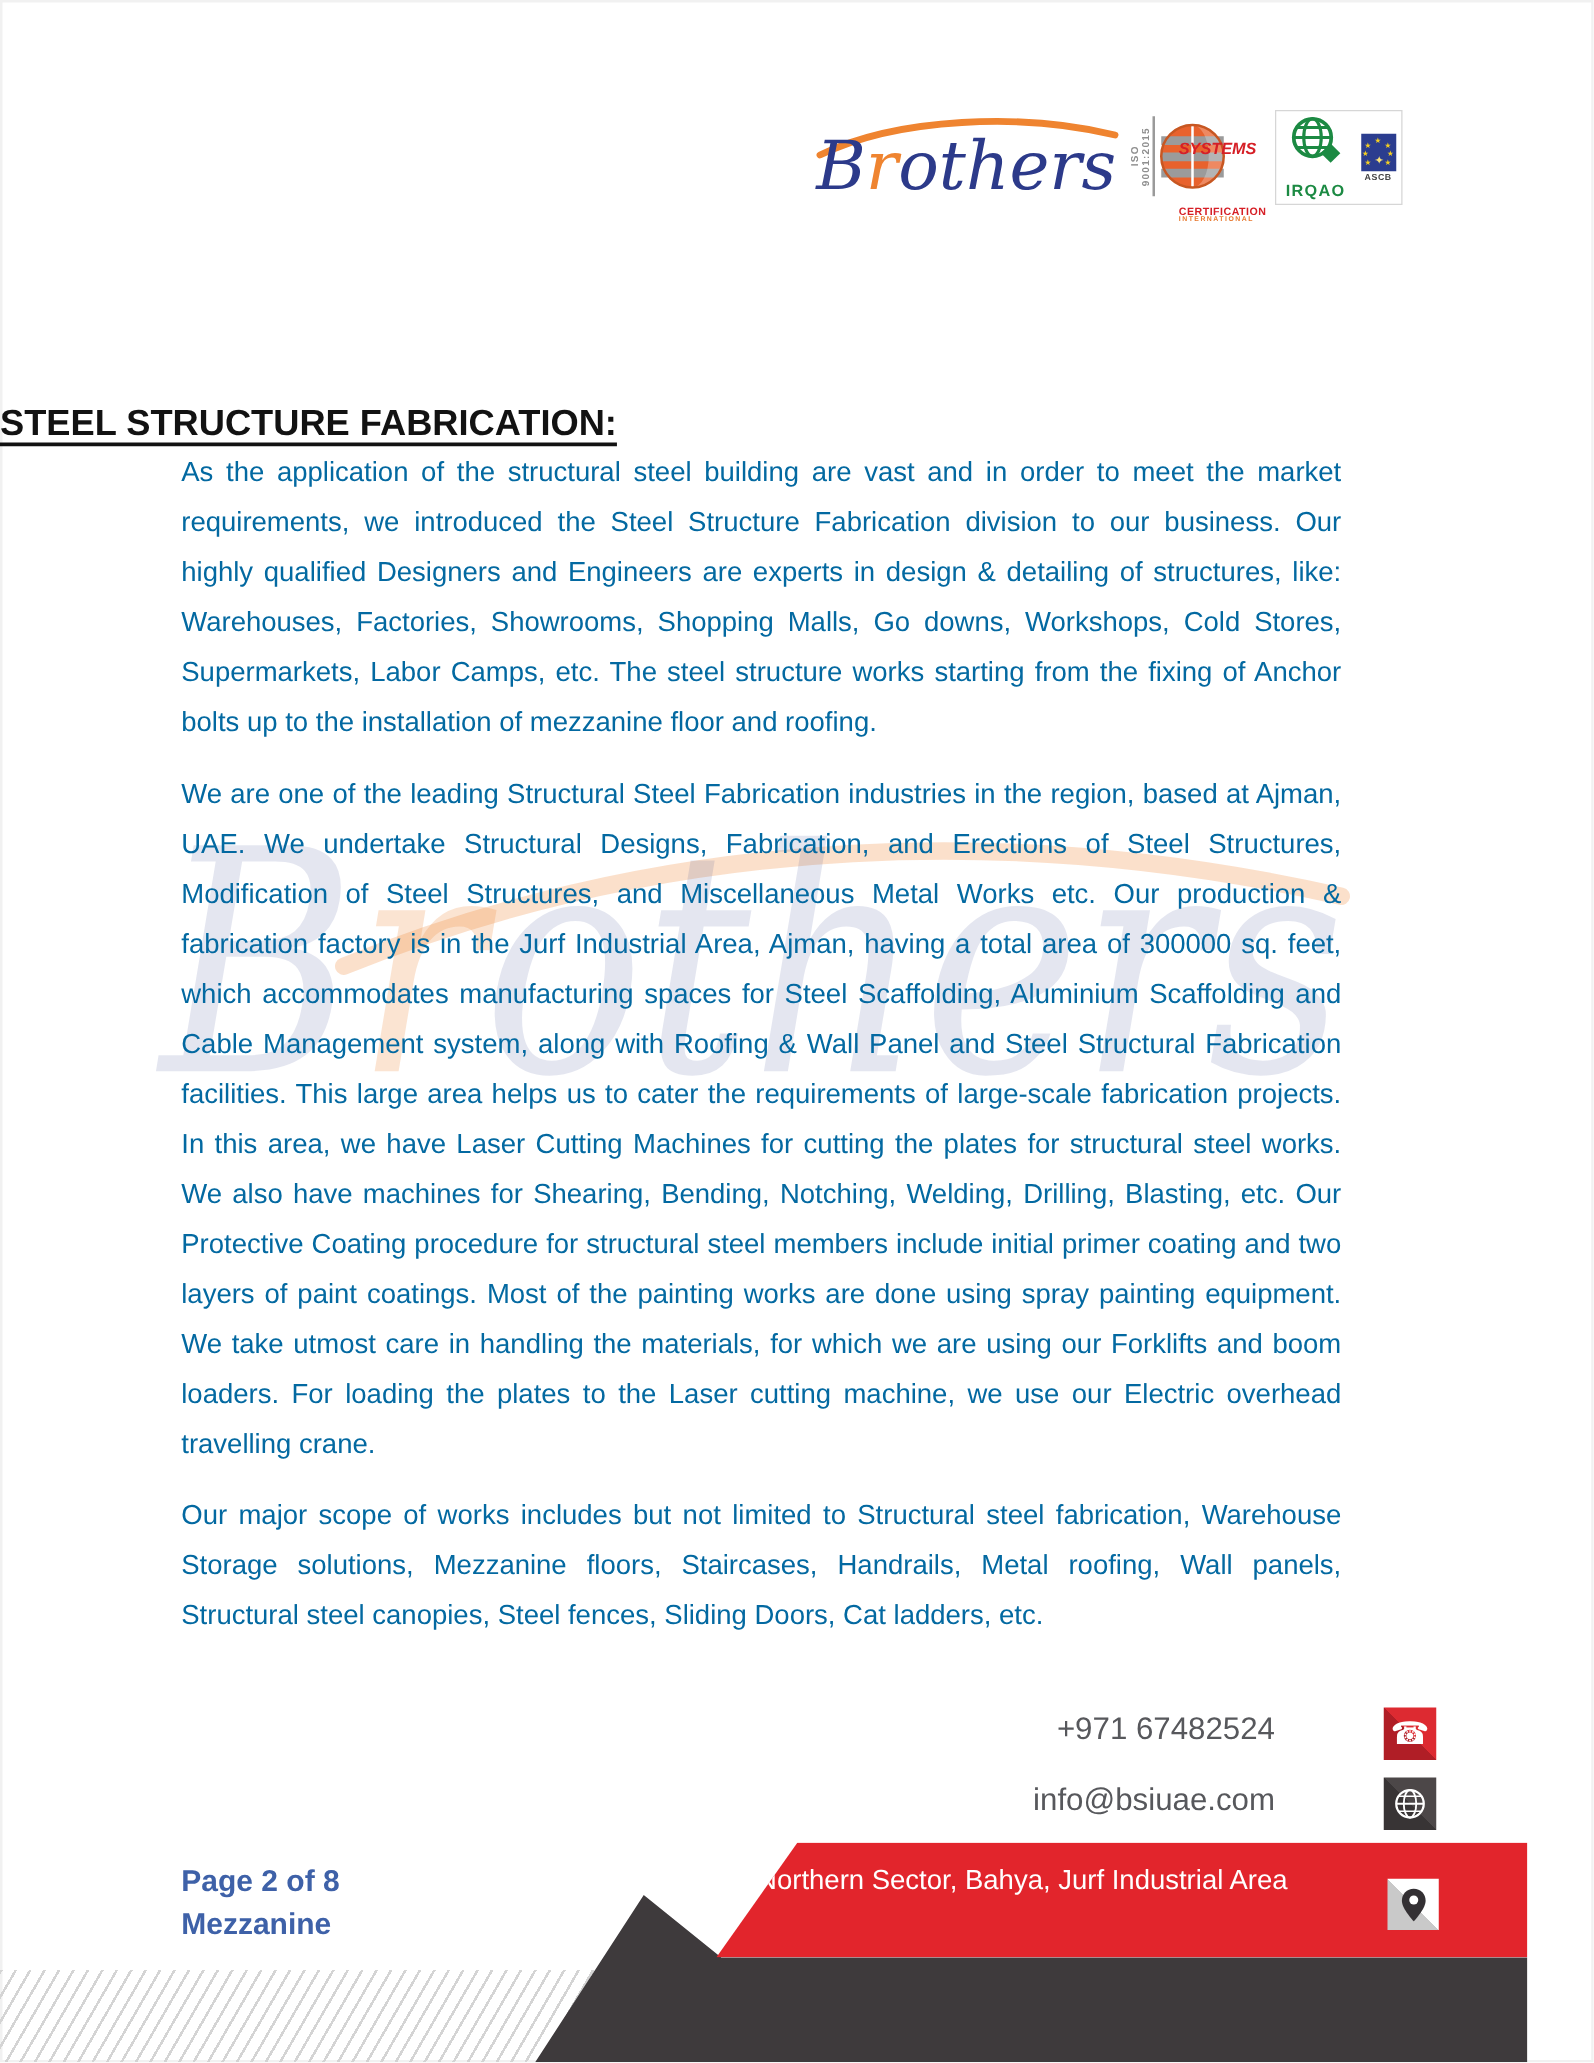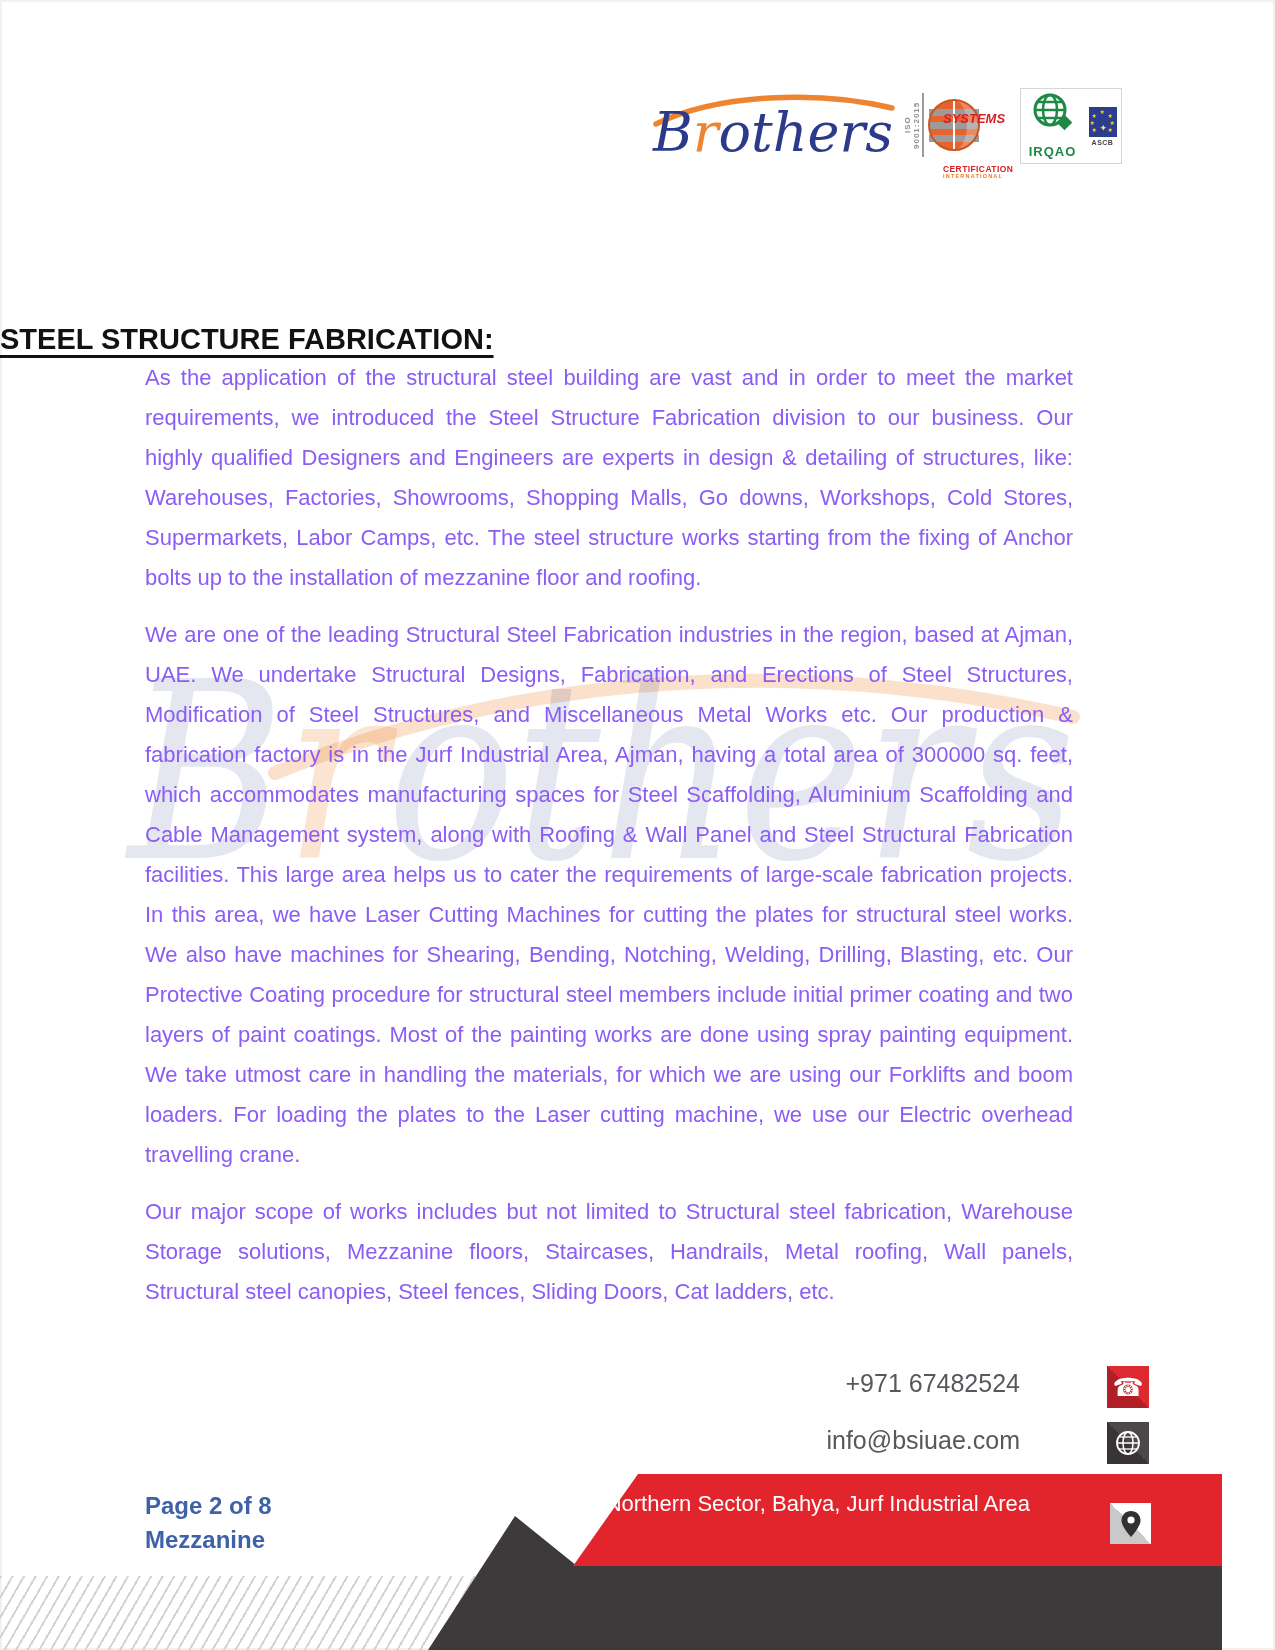--- a/index.html
+++ b/index.html
@@ -42,21 +42,21 @@
              font-size:248px;line-height:1;white-space:nowrap;transform:scaleX(.86);transform-origin:left top;
              color:rgba(47,58,140,.13);z-index:0;pointer-events:none;}
   .watermark .orange{color:rgba(239,132,48,.22);}
   .watermark-swoosh{position:absolute;left:265px;top:655px;z-index:0;pointer-events:none;}
 
   
   .doc-title{position:absolute;left:0;top:303px;width:100%;font-size:29px;
              font-weight:bold;color:#121212;z-index:1;margin-top:20px;}
   .doc-title span{text-decoration:underline;text-underline-offset:6px;text-decoration-thickness:2.5px;}
   .doc-body{position:absolute;left:145px;top:358px;width:928px;z-index:1;}
-  .doc-body p{margin:0 0 17px 0;font-size:22px;line-height:40px;text-align:justify;color:#8b5cf6;}
+  .doc-body p{margin:0 0 17px 0;font-size:22px;line-height:40px;text-align:justify;color:#0369a1;}
 
   
   .contact-text{position:absolute;right:255px;color:#57585c;font-size:25px;z-index:2;}
   .phone-text{top:1369px;}
   .email-text{top:1426px;}
   .icon-box{position:absolute;left:1107px;width:42px;height:42px;z-index:2;
             display:flex;align-items:center;justify-content:center;}
   .phone-box{top:1366px;background:linear-gradient(to bottom left,#dd2a31 50%,#b01e26 50%);}
   .phone-glyph{color:#fff;font-size:25px;line-height:1;}
   .globe-box{top:1422px;background:linear-gradient(to bottom left,#4c4748 50%,#383435 50%);}

